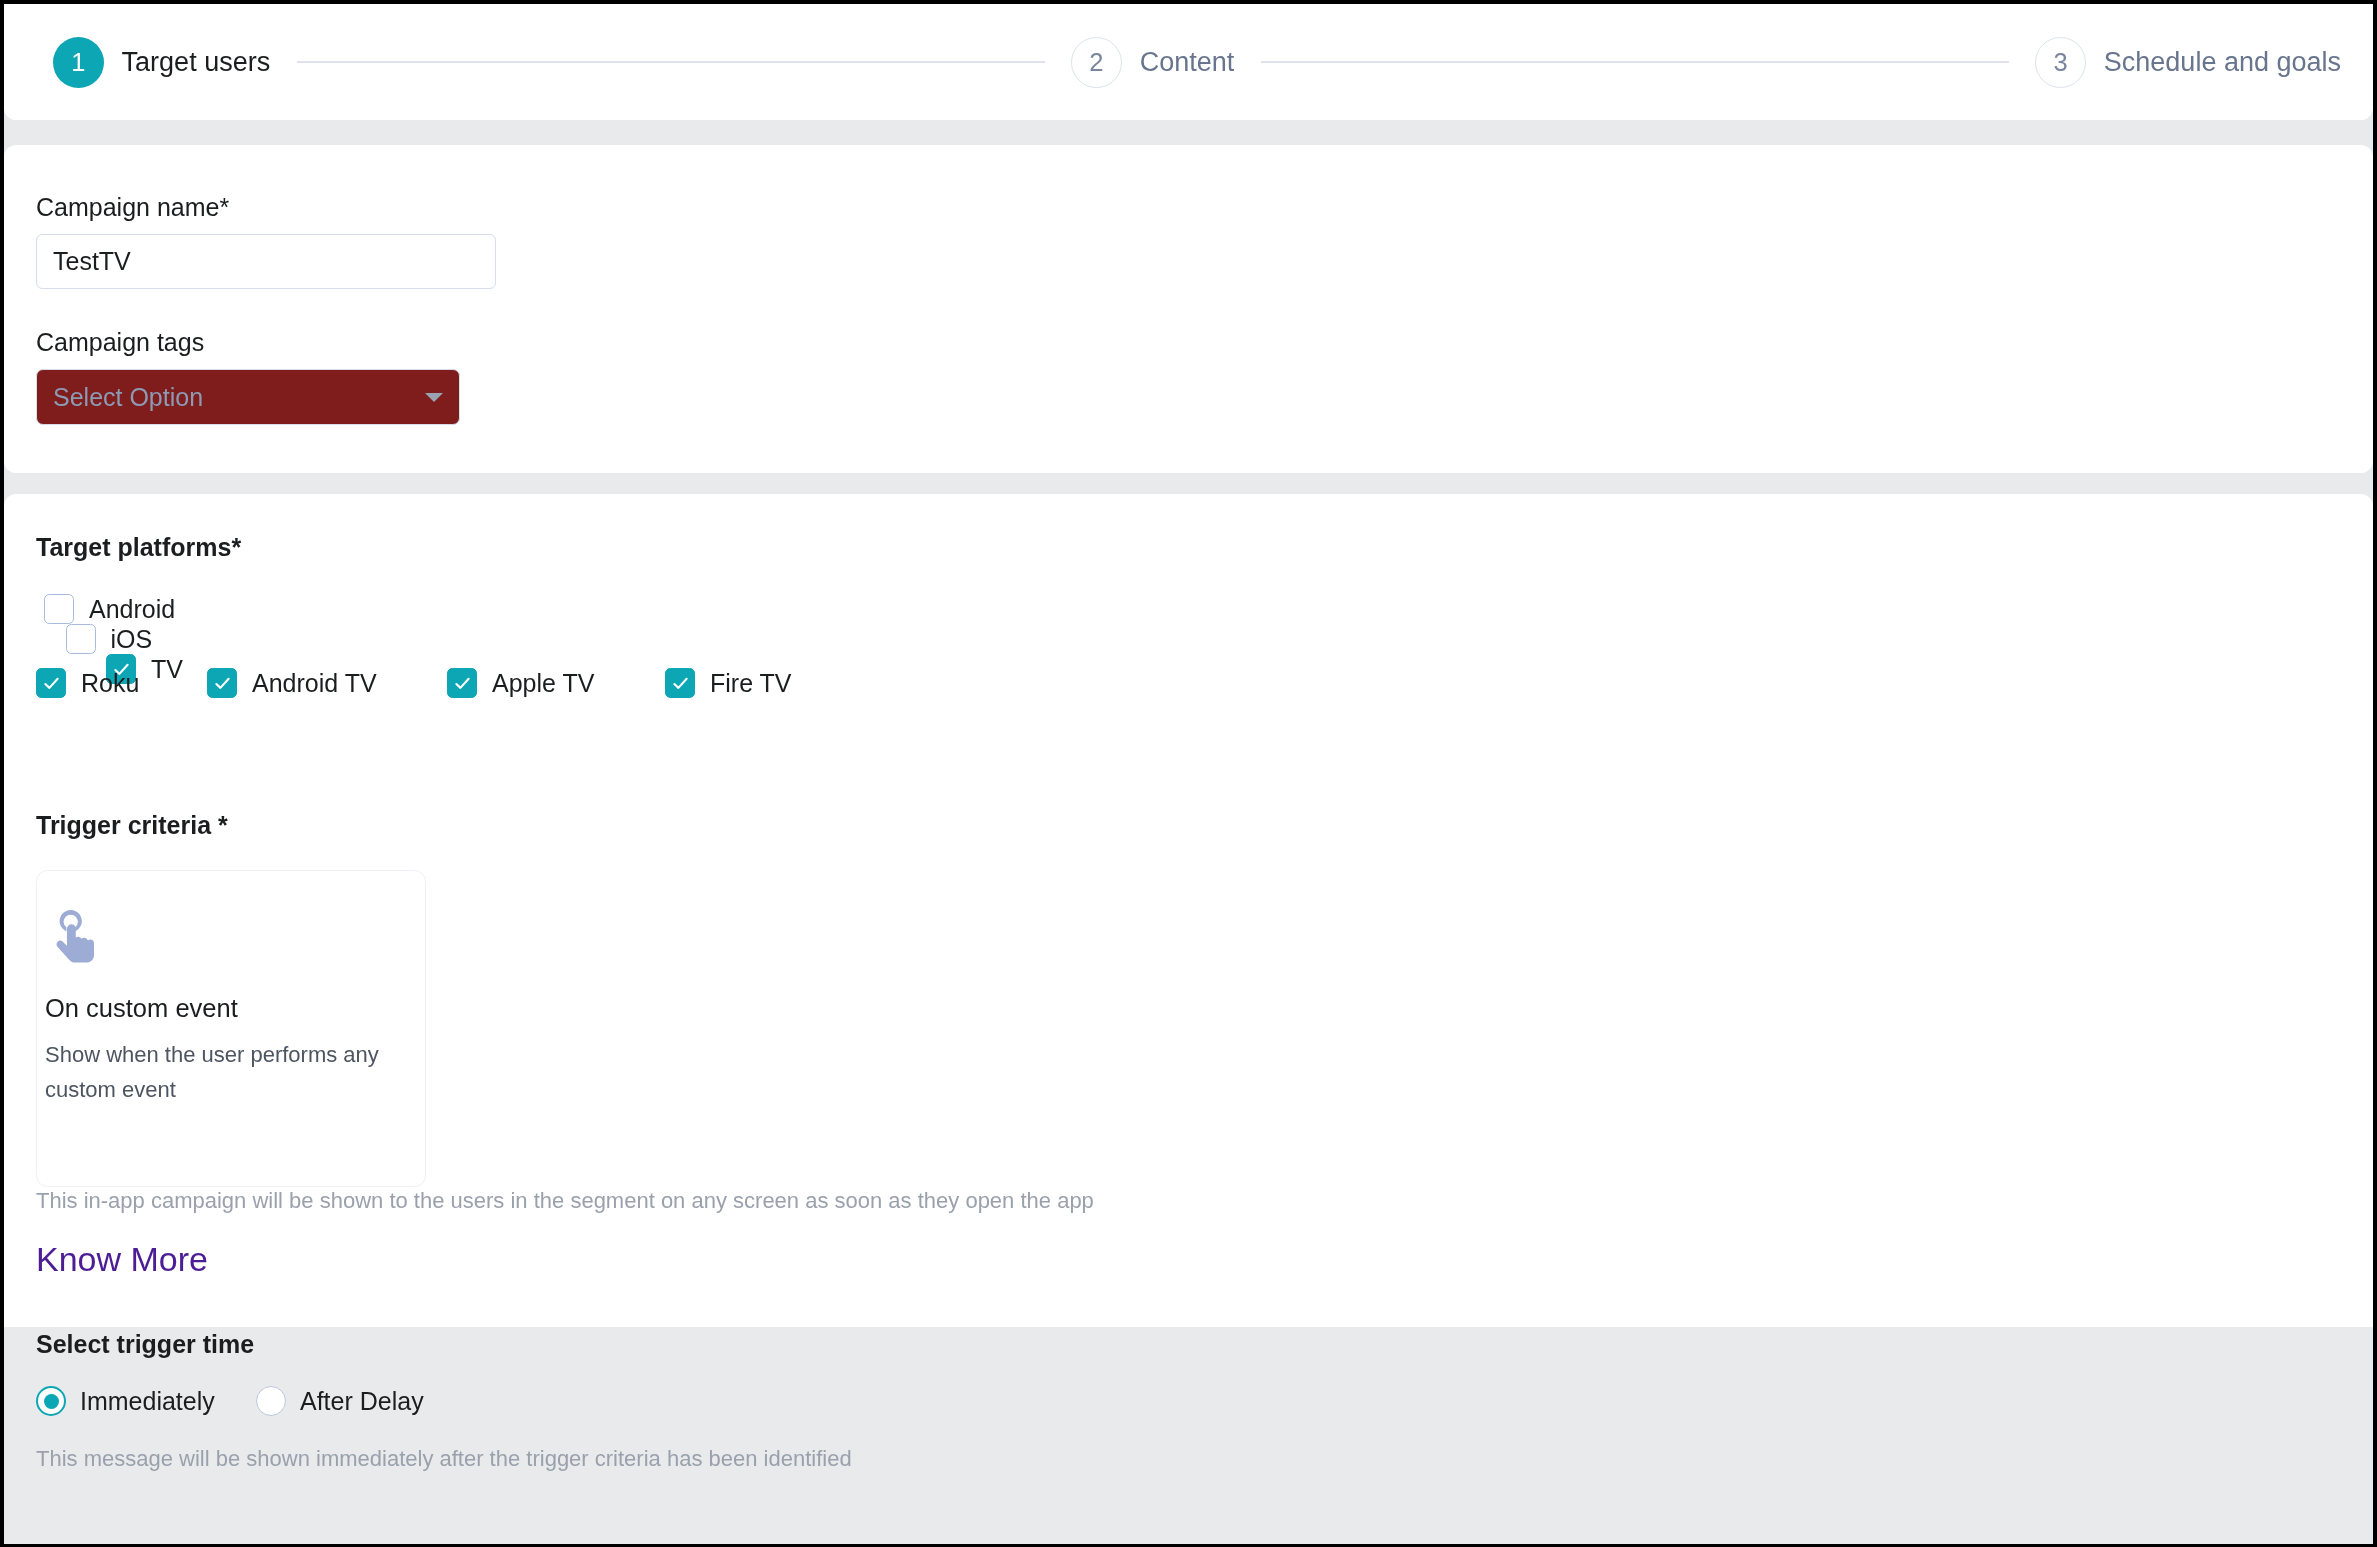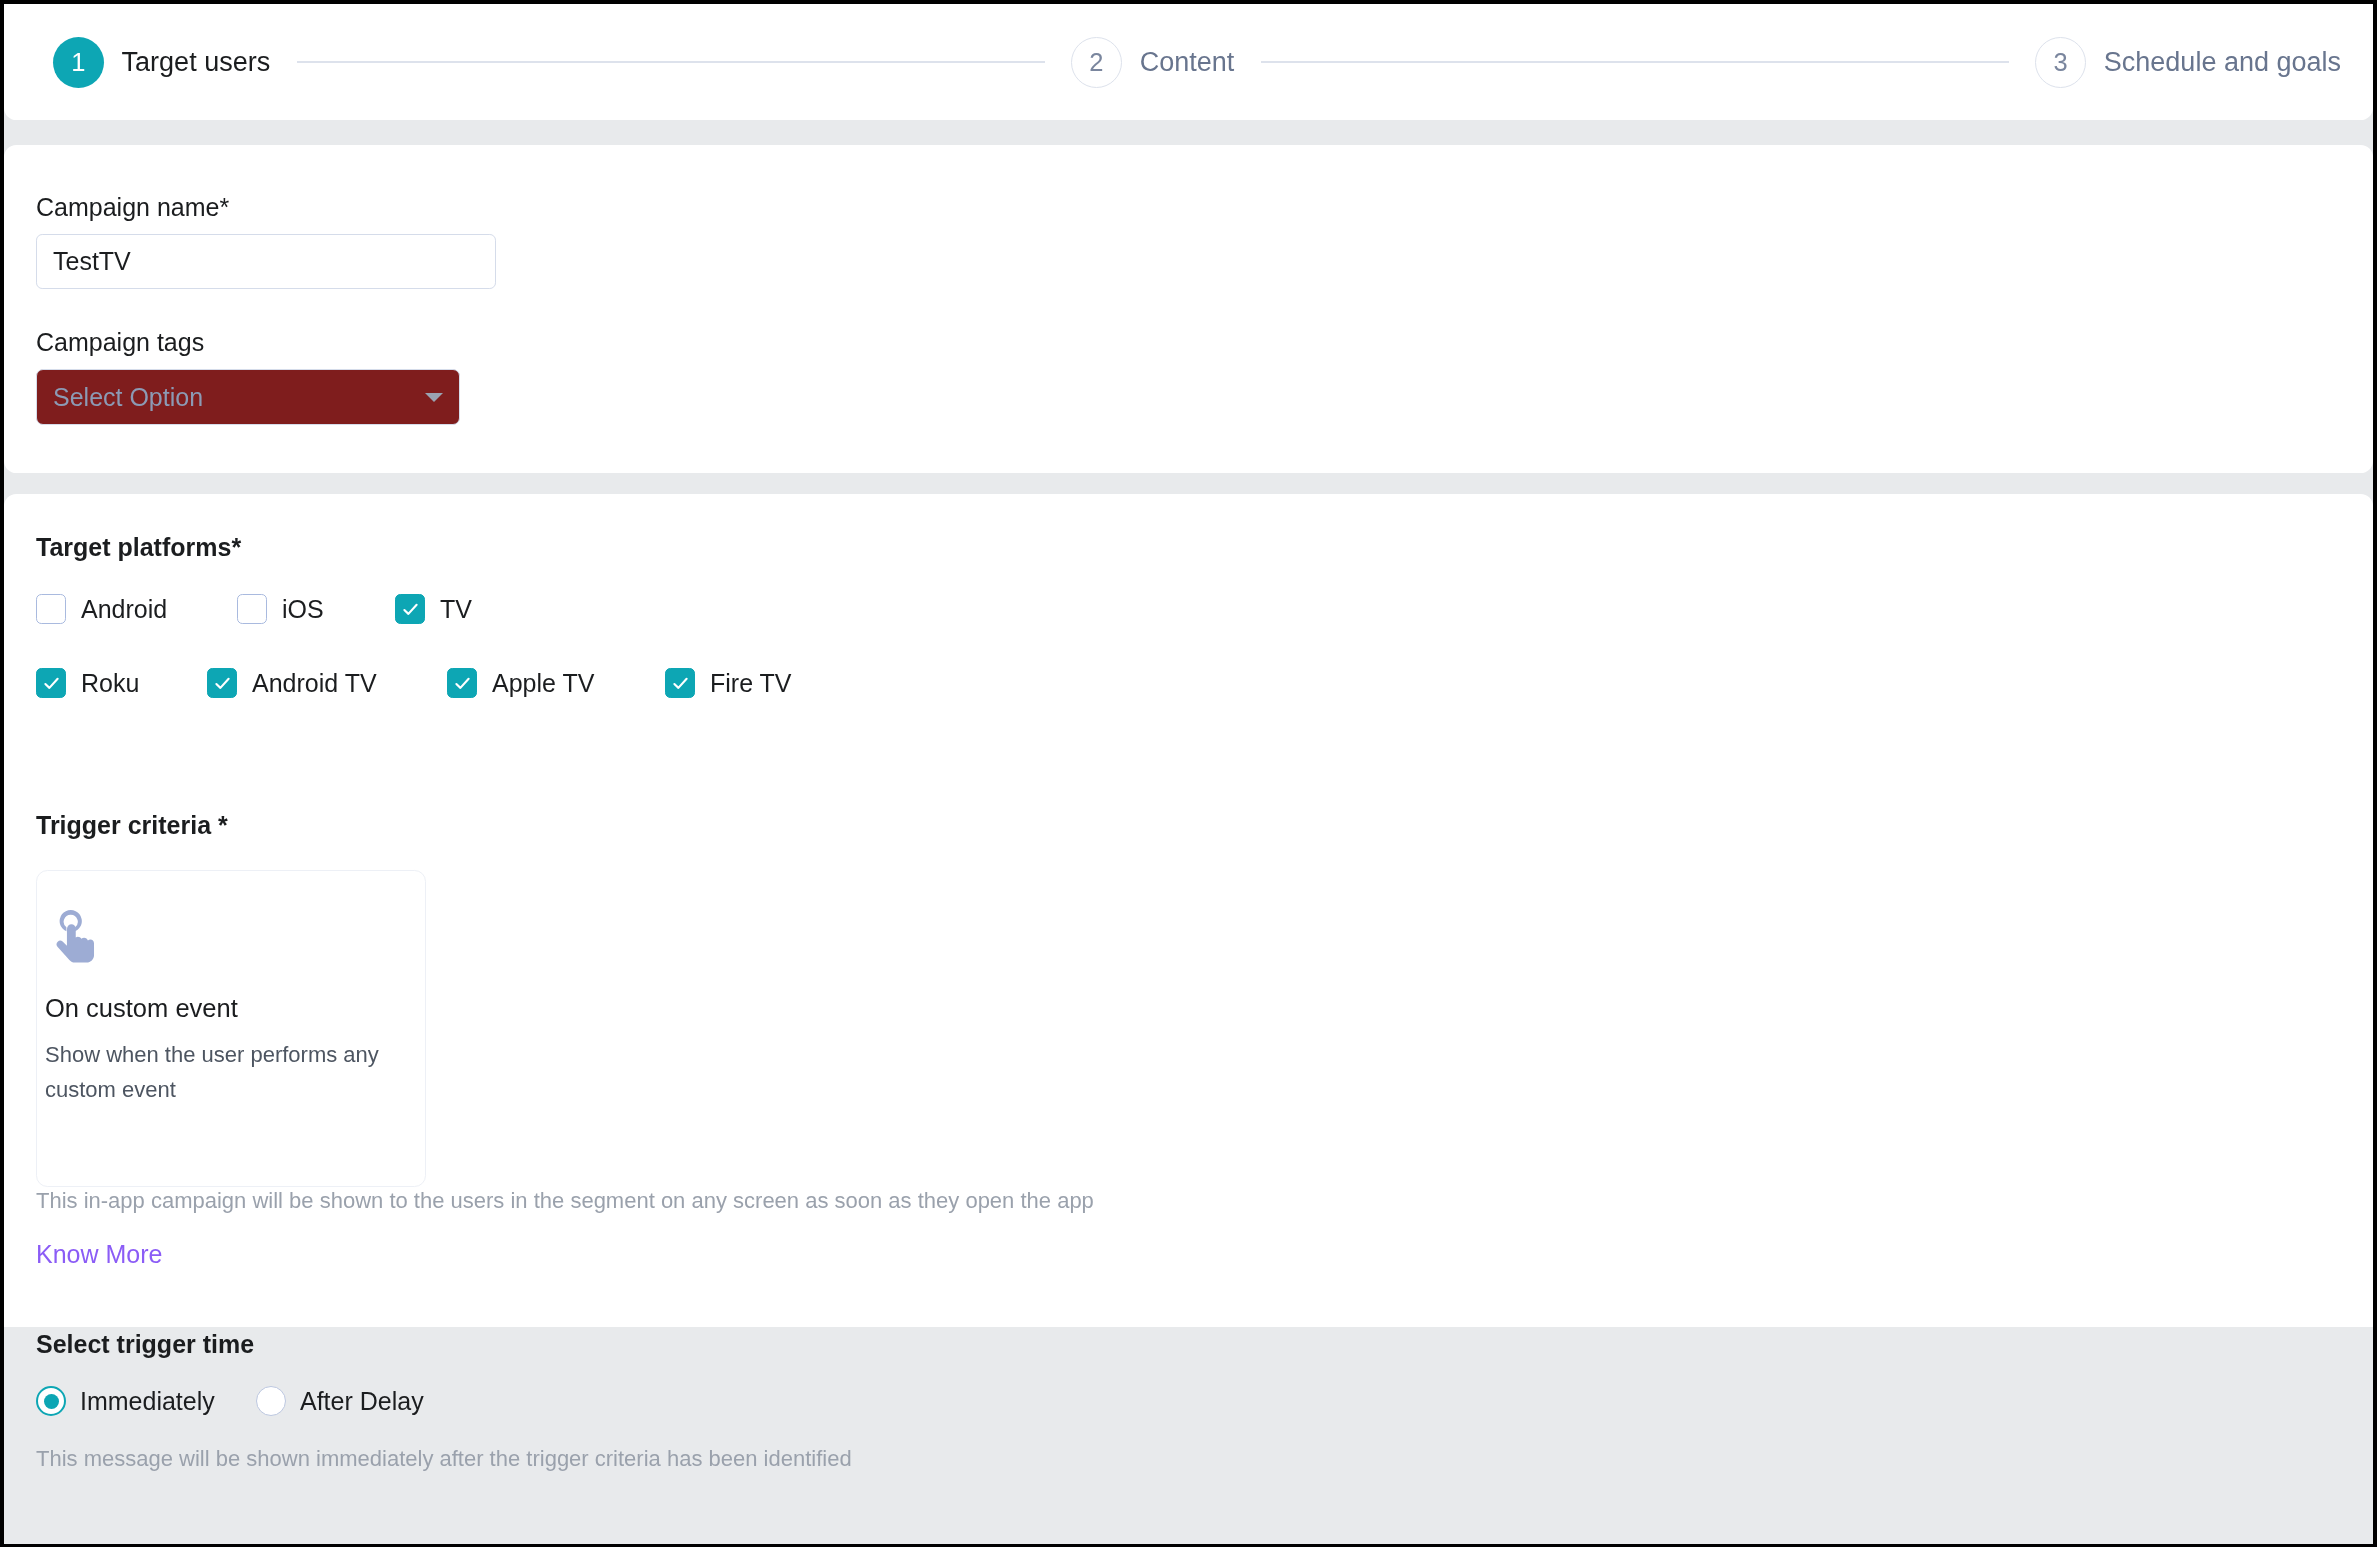--- a/index.html
+++ b/index.html
@@ -182,22 +182,22 @@
     color: #4D5561;
     line-height: 1.6;
     margin: 0;
   }
 
   .helper-text {
     font-size: 22px;
     color: #9AA1AC;
   }
   .link {
-    font-size: 25px;
-    color: #8b5cf6;
+    font-size: 34px;
+    color: #4c1d95;
     text-decoration: none;
     display: inline-block;
   }
 
   
   .radio-row { display: flex; align-items: center; }
   .radio-item { display: flex; align-items: center; gap: 14px; }
   .radio-circle {
     width: 30px; height: 30px;
     border-radius: 50%;
@@ -253,21 +253,21 @@
     </div>
 
   </div>
 
   <div class="panel" id="panel-platforms">
 
     <div style="position:absolute; left:32px; top:39px;">
       <div class="field-label bold">Target platforms*</div>
     </div>
 
-    <div class="cb-row" style="position:absolute; left:32px; top:100px;">
+    <div class="cb-row" style="position:absolute; left:40px; top:100px;flex-direction:column;">
 
       <div class="cb-item" style="width:201px;">
         <span class="cb-box unchecked"></span>
         <span class="cb-label">Android</span>
       </div>
 
       <div class="cb-item" style="width:158px;">
         <span class="cb-box unchecked"></span>
         <span class="cb-label">iOS</span>
       </div>

